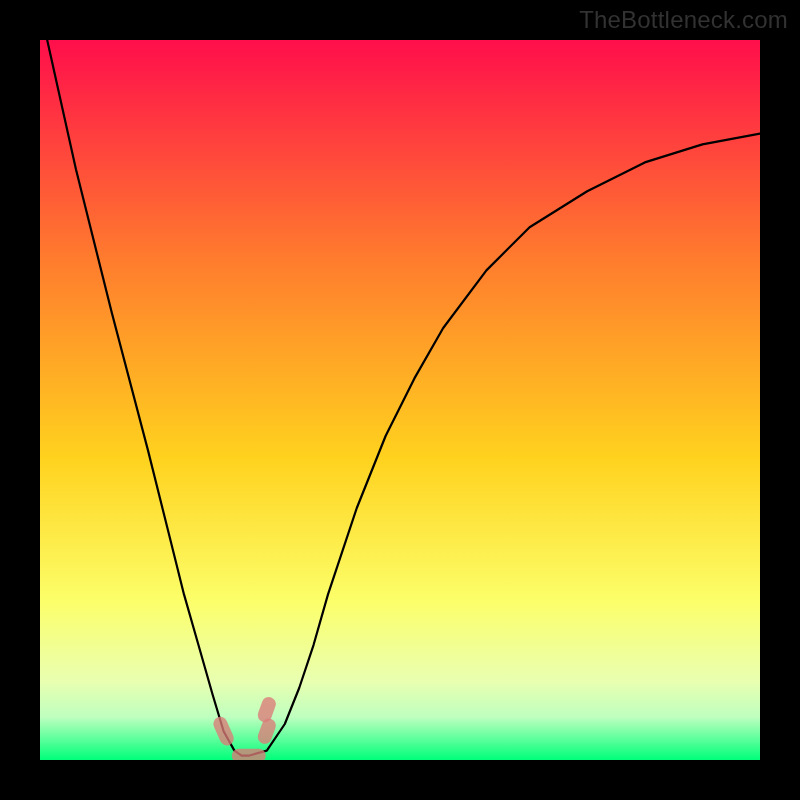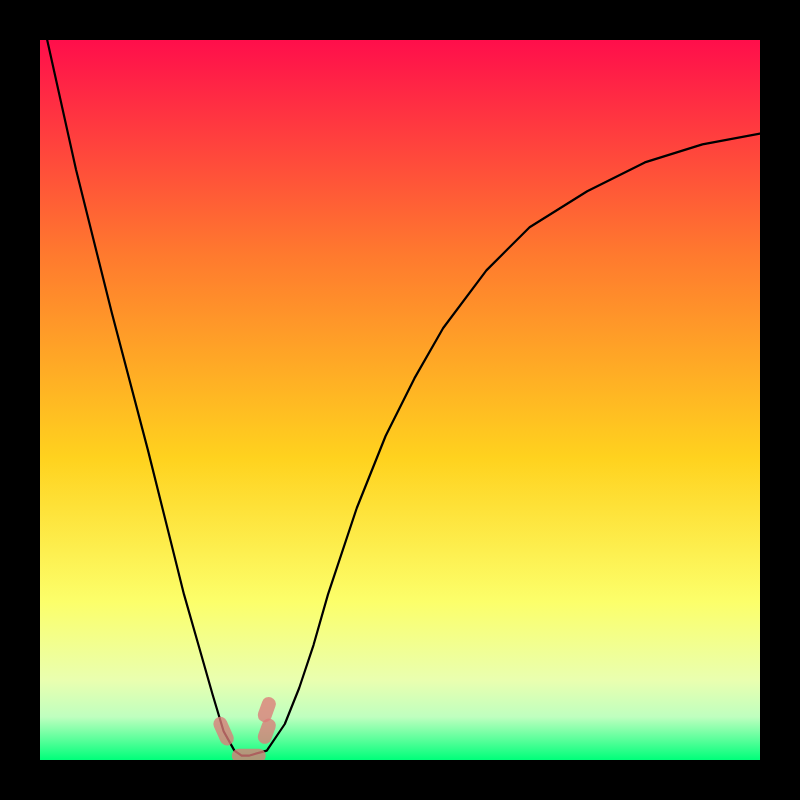--- a/index.html
+++ b/index.html
@@ -48,20 +48,21 @@
   }
   .marker {
     fill: #dd7b78;
     fill-opacity: 0.78;
   }
 </style>
 </head>
 <body>
 
 <div class="stage">
+  <div class="watermark">TheBottleneck.com</div>
 
   <div class="plot-area">
     <svg class="gradient" viewBox="0 0 720 720" preserveAspectRatio="none">
       <defs>
         <linearGradient id="bg" x1="0" y1="0" x2="0" y2="1">
           <stop id="g0" offset="0%" stop-color="#ff0e4b"></stop>
           <stop id="g1" offset="30%" stop-color="#ff7a2e"></stop>
           <stop id="g2" offset="58%" stop-color="#ffd21e"></stop>
           <stop id="g3" offset="78%" stop-color="#fcff6a"></stop>
           <stop id="g4" offset="89%" stop-color="#e9ffb0"></stop>

